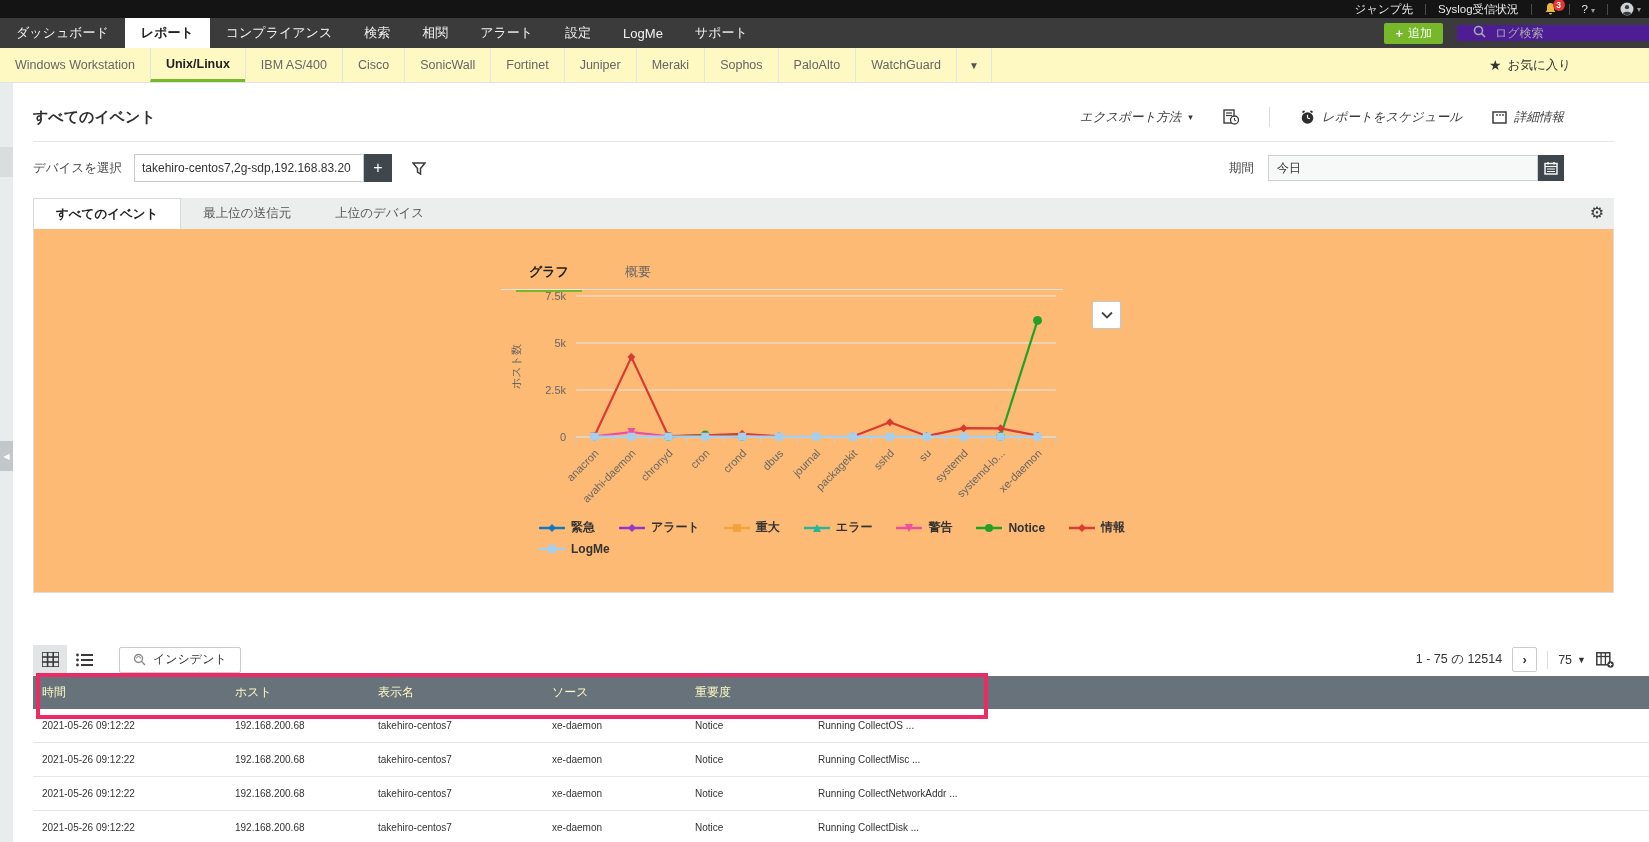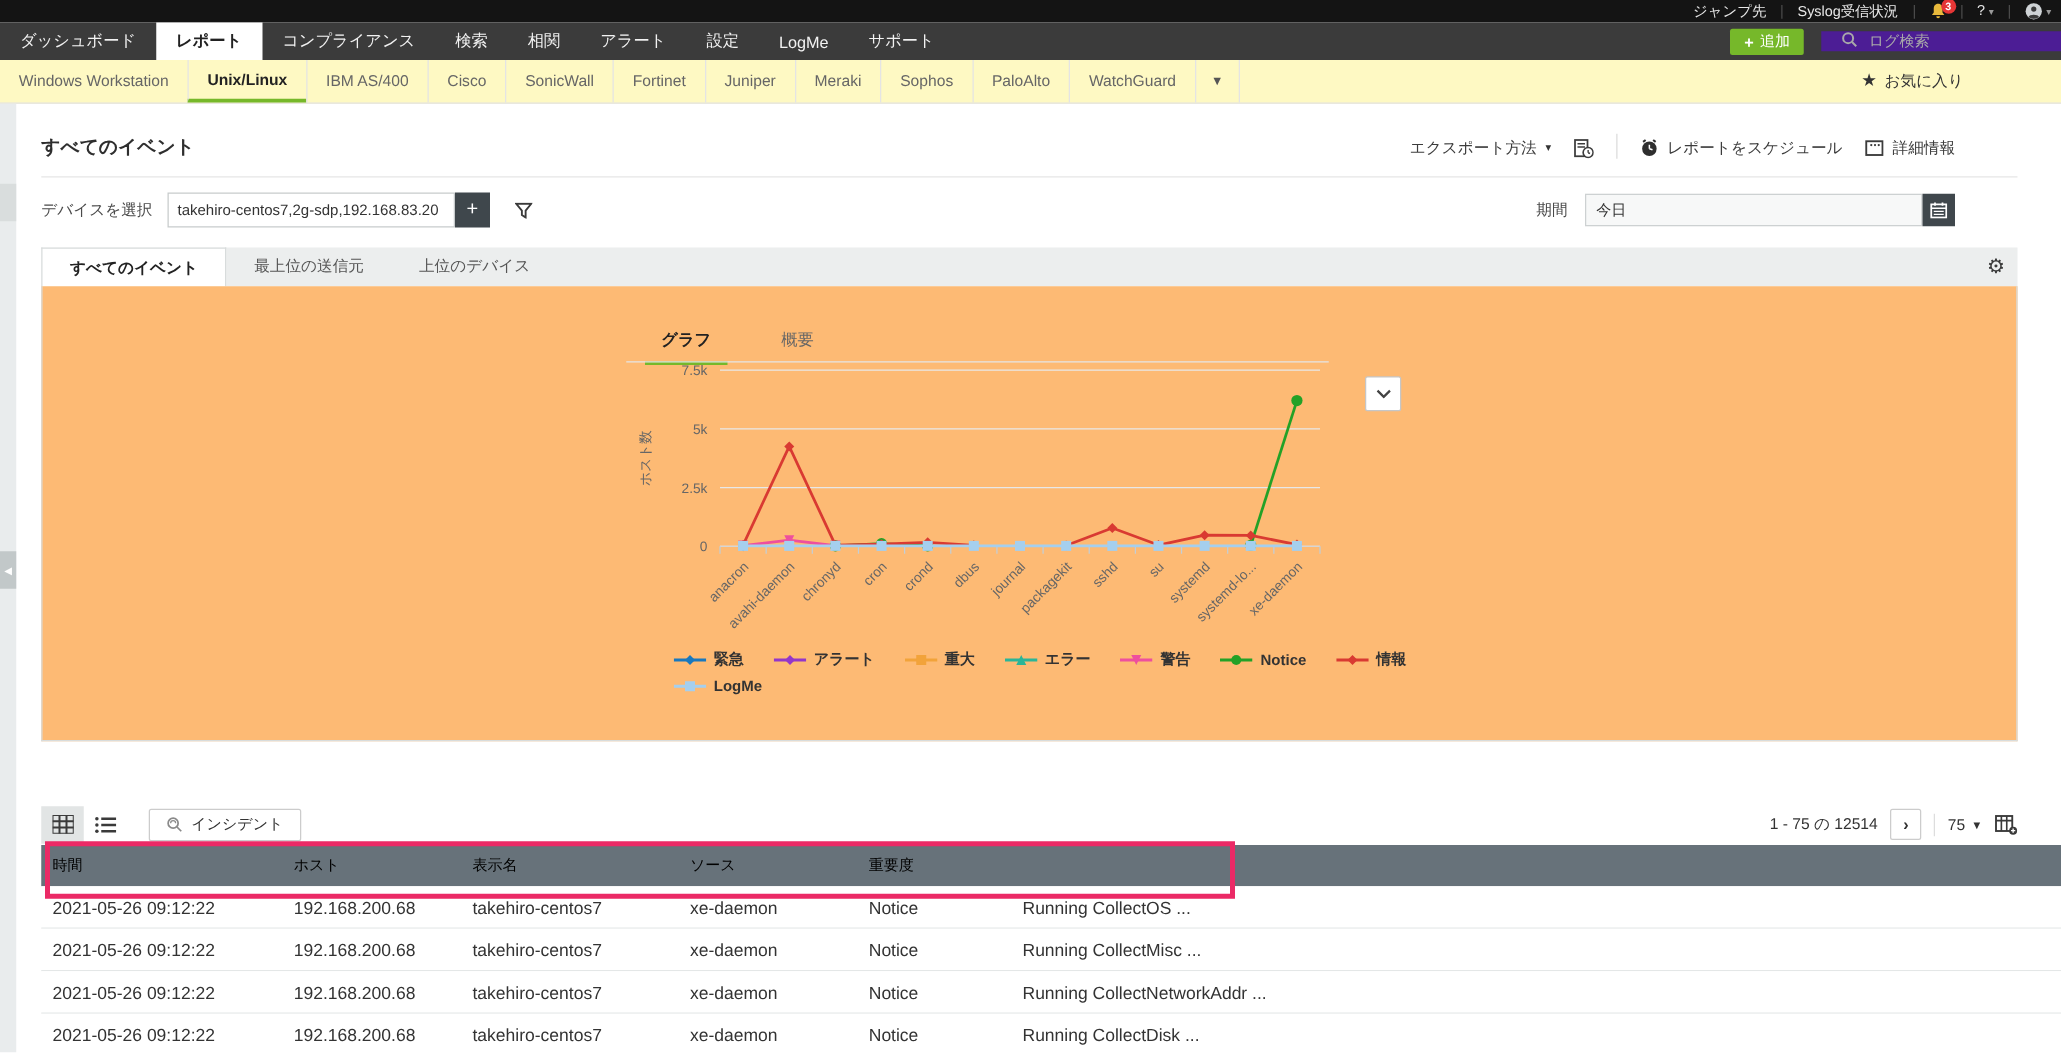--- a/index.html
+++ b/index.html
@@ -40,21 +40,21 @@
   .fav .star{font-family:"DejaVu Sans",sans-serif;font-size:14px;color:#333;}
   
   .left-strip{position:absolute;left:0;top:83px;bottom:0;width:13px;background:#e9eced;}
   .strip-dark{position:absolute;left:0;top:64px;width:13px;height:30px;background:#d9dddd;}
   .strip-handle{position:absolute;left:0;top:358px;width:13px;height:30px;background:#c2c8c9;
     color:#fff;font-size:8px;display:flex;align-items:center;justify-content:center;cursor:pointer;}
   
   .title-row{position:absolute;left:33px;right:85px;top:100px;height:34px;display:flex;
     align-items:center;justify-content:space-between;}
   .page-title{font-size:15px;font-weight:bold;color:#2e2e2e;margin:0;}
-  .title-actions{display:flex;align-items:flex-end;gap:18px;color:#3c3c3c;font-size:12.5px;}
+  .title-actions{display:flex;align-items:center;gap:30px;color:#3c3c3c;font-size:12.5px;font-style:italic;}
   .ta-item{display:flex;align-items:center;gap:7px;cursor:pointer;white-space:nowrap;}
   .vsep{width:1px;height:20px;background:#dcdcdc;}
   .hr{position:absolute;left:33px;right:35px;top:141px;border-top:1px solid #e6e6e6;}
   
   .device-row{position:absolute;left:33px;right:85px;top:153px;height:30px;display:flex;align-items:center;}
   .lbl{font-size:12.5px;color:#4a4a4a;}
   .device-input{margin-left:12px;width:214px;height:26px;border:1px solid #c7cbcc;background:#fff;
     display:flex;align-items:center;padding:0 7px;font-size:12px;color:#333;overflow:hidden;
     white-space:nowrap;cursor:text;}
   .dark-btn{height:28px;background:#3f474c;border:none;color:#fff;cursor:pointer;display:flex;
@@ -96,25 +96,25 @@
   .pag-text{font-size:12.5px;color:#333;}
   .next-btn{width:25px;height:25px;border:1px solid #ccc;background:#fff;color:#333;font-size:13px;
     font-weight:bold;cursor:pointer;display:flex;align-items:center;justify-content:center;border-radius:2px;}
   .tsep{width:1px;height:18px;background:#ddd;}
   .page-size{font-size:12.5px;color:#333;display:flex;align-items:center;gap:5px;cursor:pointer;}
   .ps-caret{font-size:9px;color:#333;}
   .colbtn{cursor:pointer;display:flex;align-items:center;}
   
   .tbl-header{position:absolute;left:33px;right:0;top:676px;height:33px;background:#67727a;
     display:grid;grid-template-columns:193px 143px 174px 143px 123px auto;align-items:center;}
-  .th{color:#000000;font-size:12px;padding-left:9px;cursor:pointer;white-space:nowrap;}
+  .th{color:#fef9c3;font-size:12px;padding-left:9px;cursor:pointer;white-space:nowrap;}
   .tbl-rows{position:absolute;left:33px;right:0;top:709px;}
   .tr{height:33px;display:grid;grid-template-columns:193px 143px 174px 143px 123px auto;
     align-items:center;border-bottom:1px solid #e4e7e7;cursor:pointer;background:#fff;}
-  .td{font-size:14px;color:#333;padding-left:9px;white-space:nowrap;}
+  .td{font-size:10px;color:#333;padding-left:9px;white-space:nowrap;}
   .pink-box{position:absolute;left:36px;top:673px;width:944px;height:38px;border:4px solid #eb2a66;
     pointer-events:none;z-index:5;}
   svg{display:block;}
 </style>
 </head>
 <body>
 
 <div class="page">
 
   <div class="topbar">

